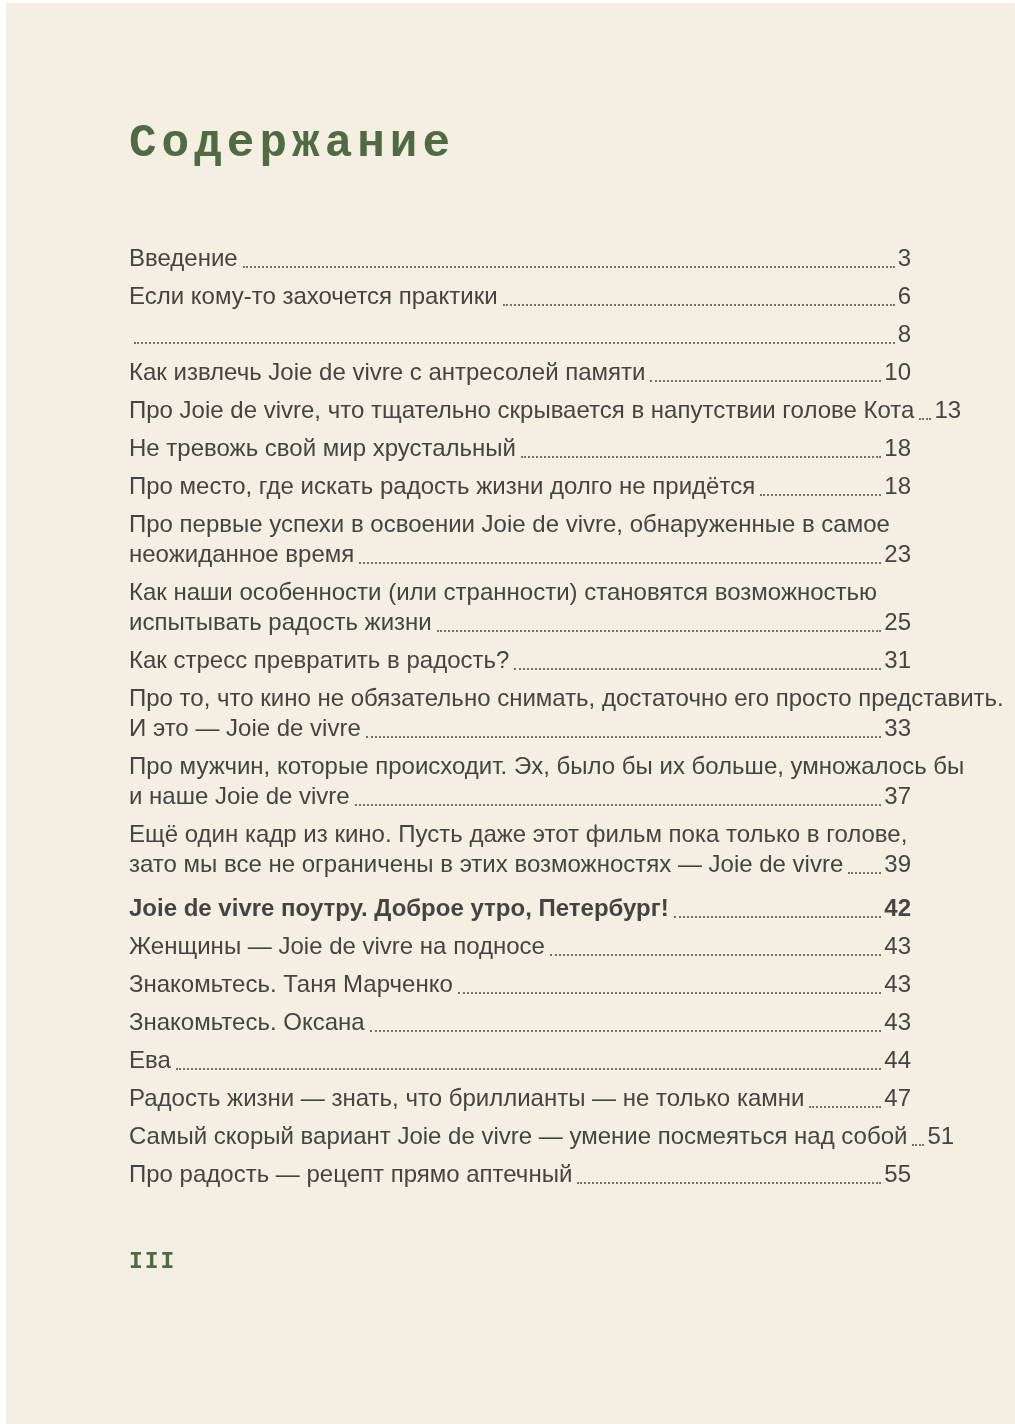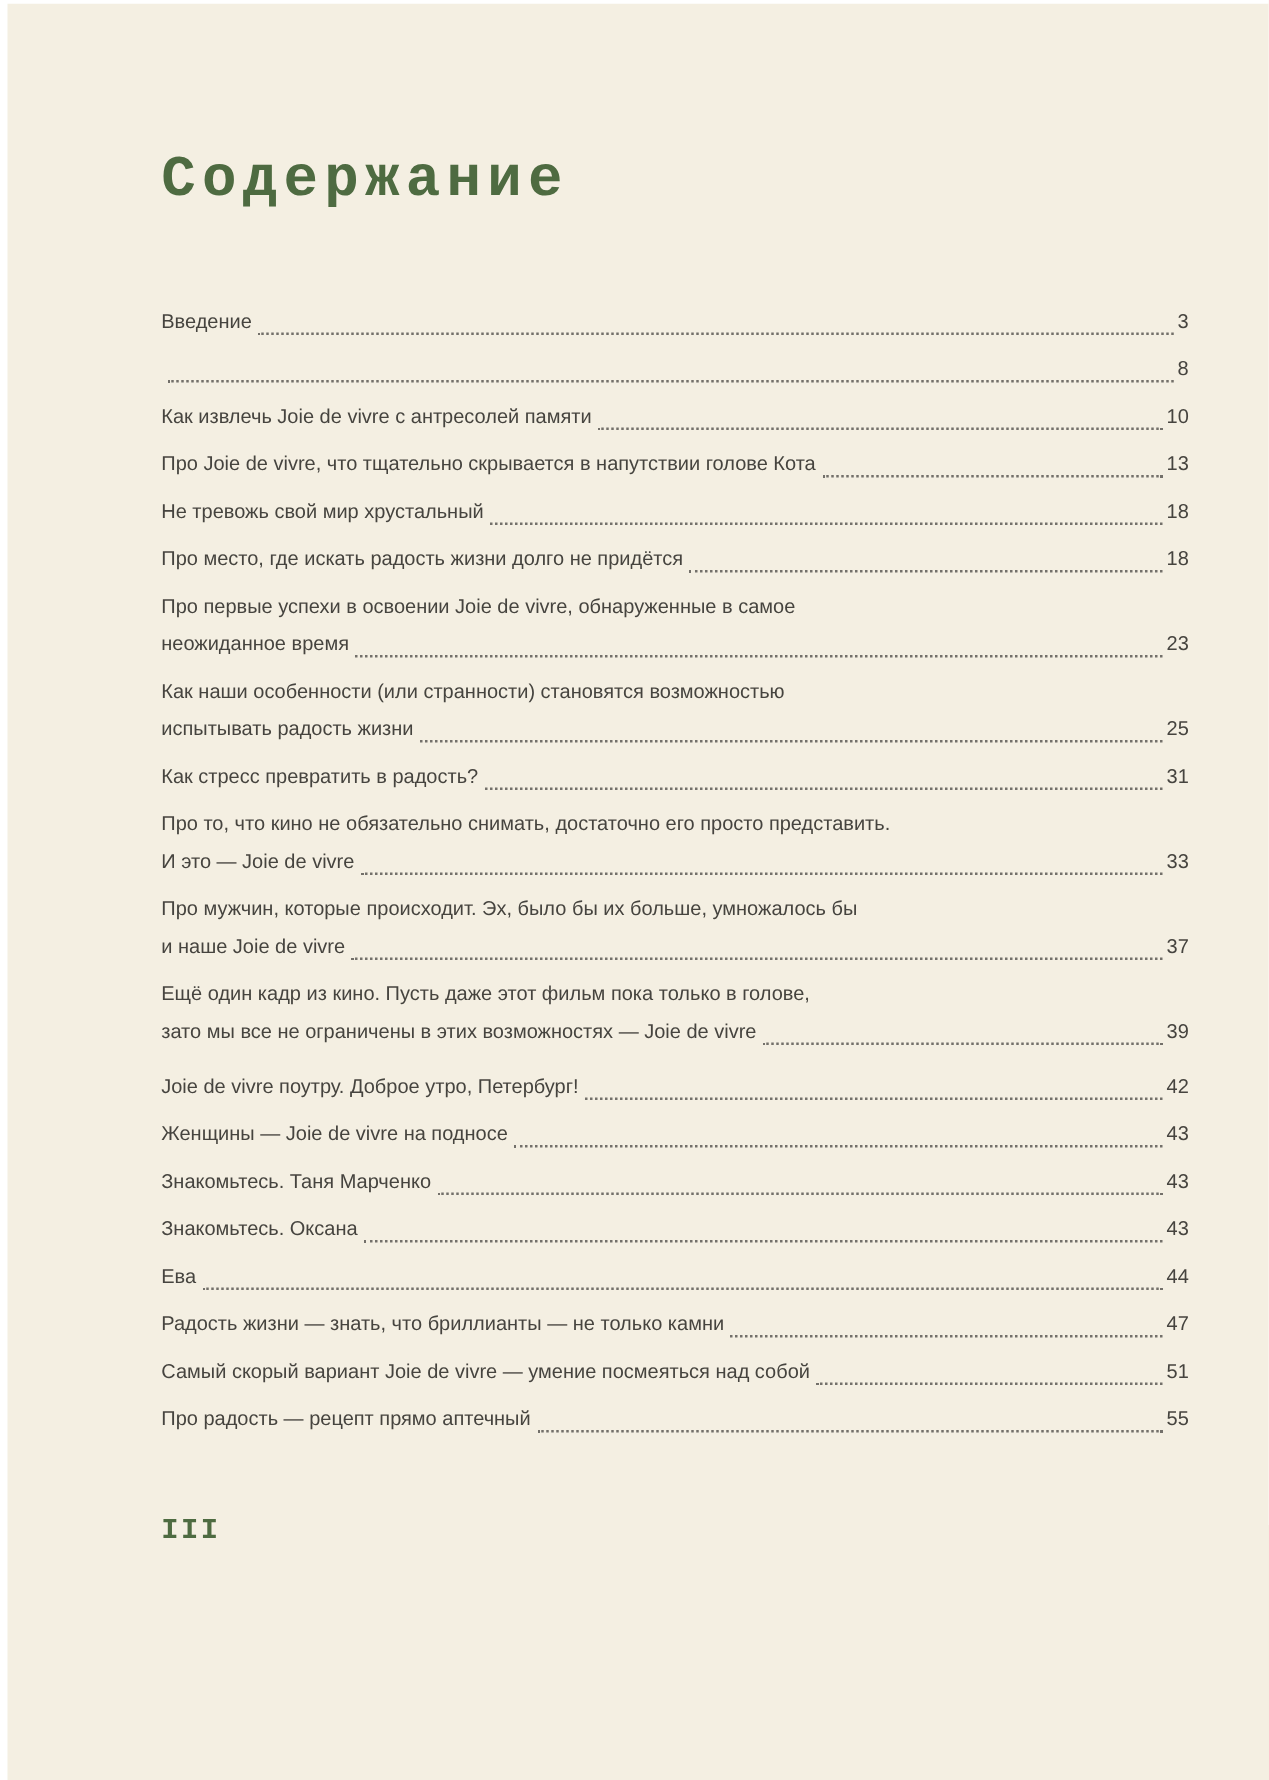--- a/index.html
+++ b/index.html
@@ -15,42 +15,43 @@
     background:var(--frame);
     font-family:"Liberation Sans",sans-serif;
     overflow:hidden;
   }
   .sheet{
     position:absolute;left:6px;top:3px;right:0;bottom:0;
     background:var(--bg);
   }
   .content{
     position:relative;
-    padding:118px 64px 0 123px;
+    padding:118px 104px 0 123px;
   }
   .title{
     margin:0;
     font-family:"Liberation Mono",monospace;
     font-weight:bold;
     font-size:46px;
     line-height:1;
     letter-spacing:5px;
     color:var(--green);
   }
   .toc{
     margin-top:76px;
   }
   .entry{
-    font-size:16px;
+    font-size:24px;
     line-height:30px;
     color:var(--text);
     margin-bottom:8px;
   }
   .entry.section-break{
     margin-top:14px;
+    font-weight:bold;
   }
   .entry .line{
     white-space:nowrap;
   }
   .entry .row{
     display:flex;
     align-items:baseline;
   }
   .entry .t{
     white-space:nowrap;
@@ -86,20 +87,27 @@
     <div class="toc" id="toc-list">
         <div class="entry">
           <div class="row">
             <span class="t">Введение</span>
             <span class="dots"></span>
             <span class="num">3</span>
           </div>
         </div>
         <div class="entry">
           <div class="row">
+            <span class="t">Если кому-то захочется практики</span>
+            <span class="dots"></span>
+            <span class="num">6</span>
+          </div>
+        </div>
+        <div class="entry">
+          <div class="row">
             <span class="dots"></span>
             <span class="num">8</span>
           </div>
         </div>
         <div class="entry">
           <div class="row">
             <span class="t">Как извлечь Joie de vivre с антресолей памяти</span>
             <span class="dots"></span>
             <span class="num">10</span>
           </div>

